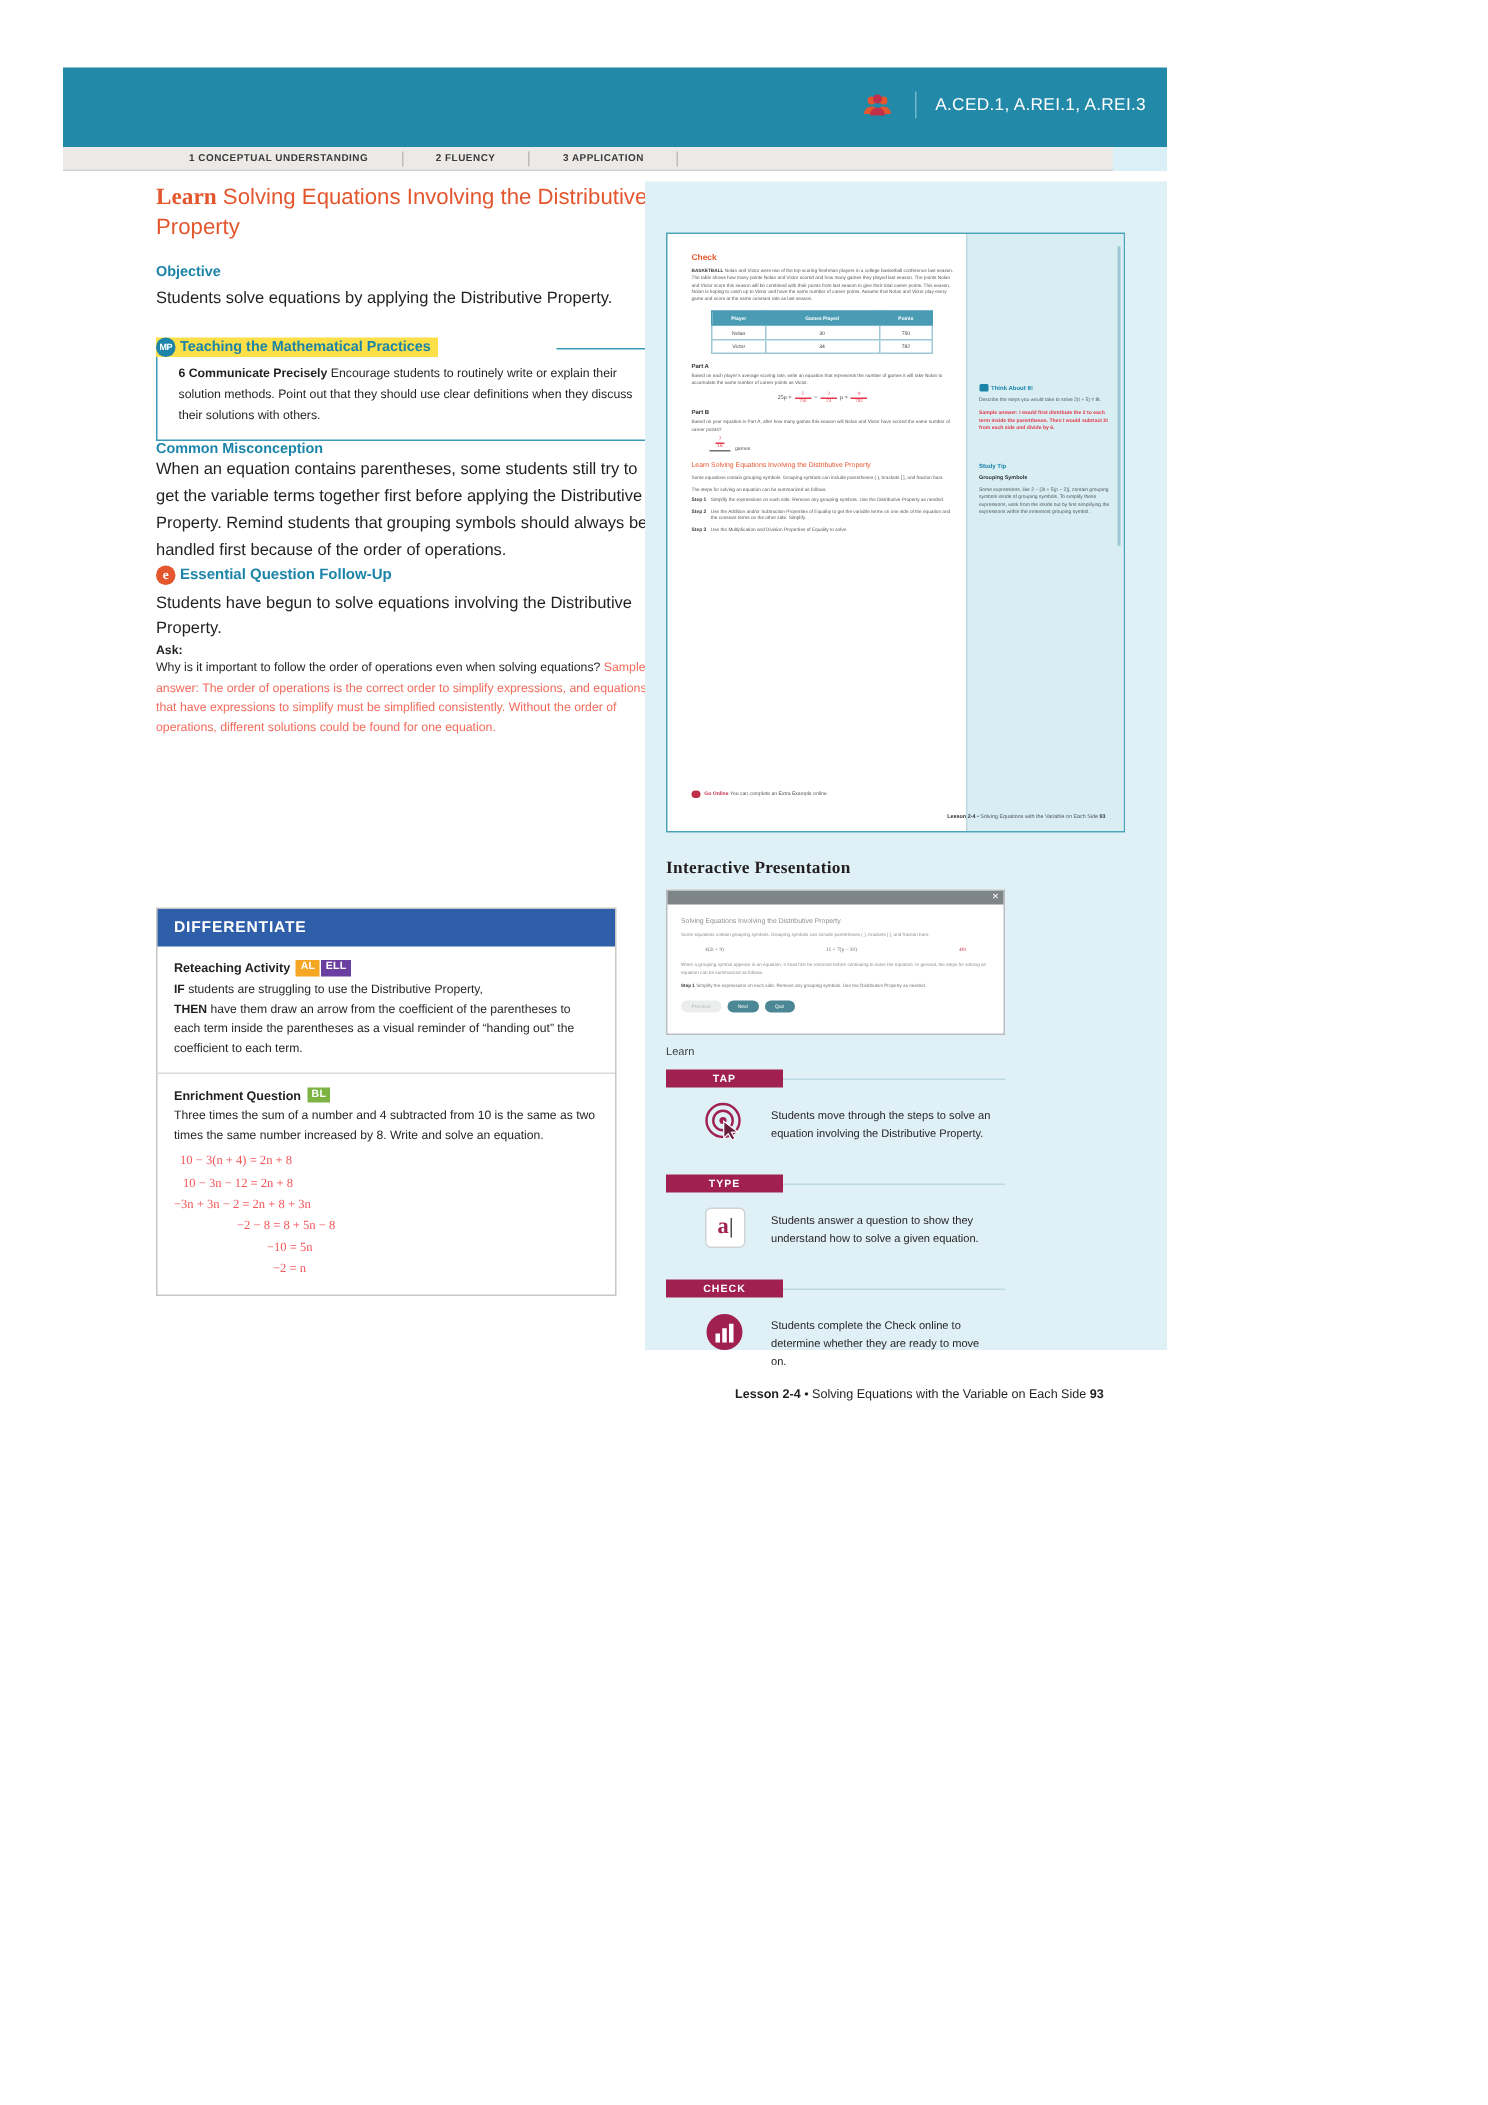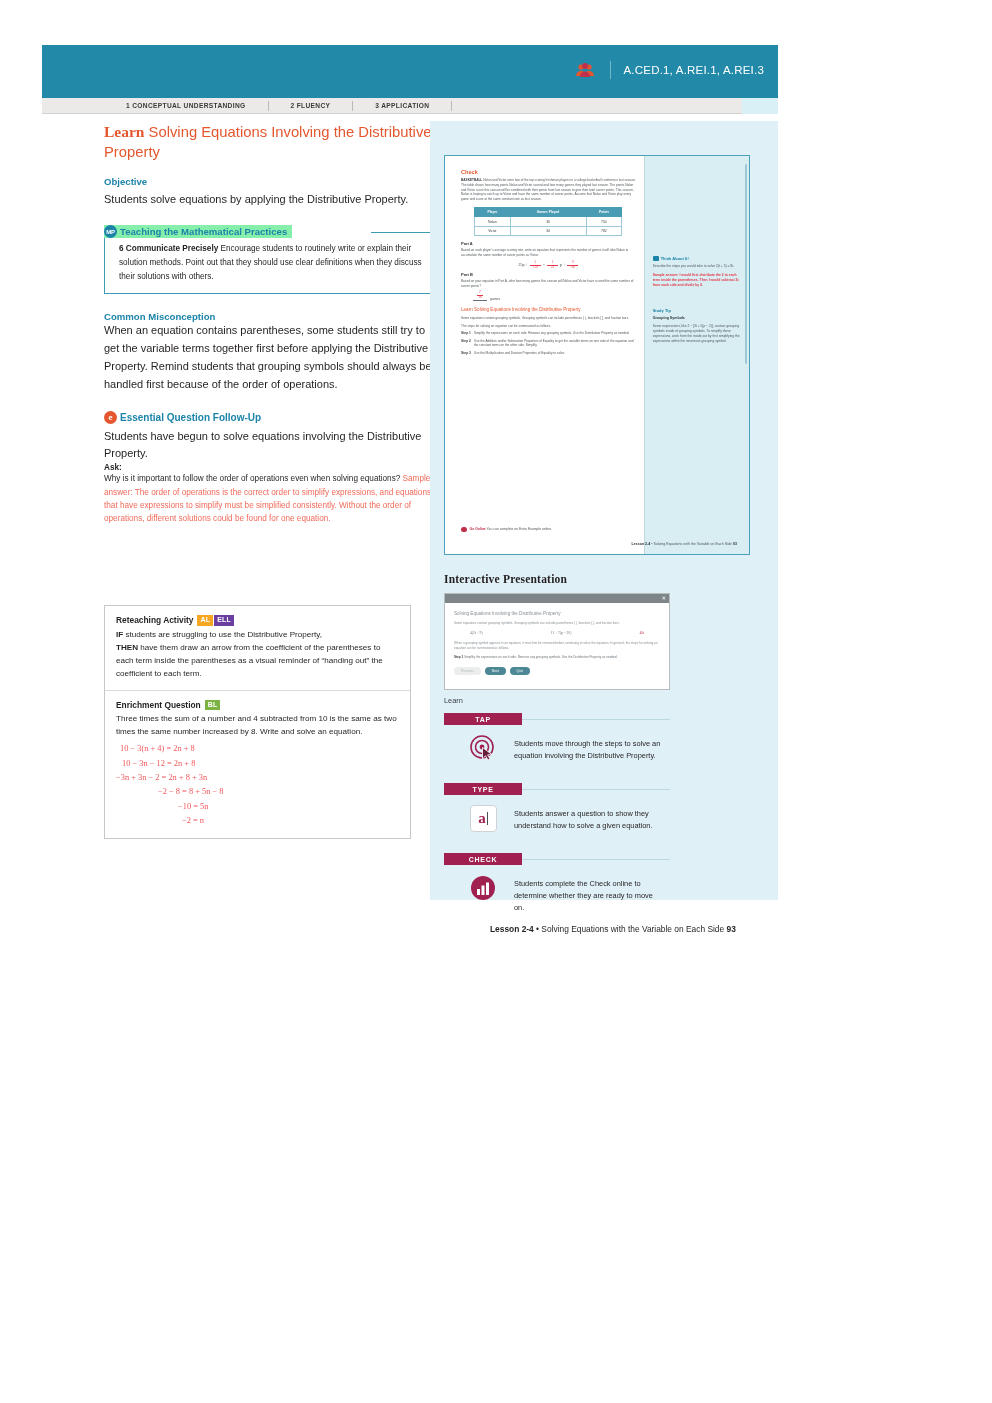--- a/index.html
+++ b/index.html
@@ -54,41 +54,41 @@
     margin:0 0 14px 0; font-size:14.8px; font-weight:normal; color:#e4572e;
     line-height:1.36; font-family:"Liberation Sans", sans-serif;
   }
   h1.learn-head b { font-family:"Liberation Serif", serif; font-weight:bold; font-size:15.5px; color:#e4572e; }
 
   .sec-head { color:#1b84a8; font-size:9.6px; font-weight:bold; margin:0 0 4px 0; }
   .body-txt { font-size:11px; line-height:1.62; color:#231f20; margin:0; }
 
   
   .mp-wrap { margin-top:16px; position:relative; }
-  .mp-title-row { display:flex; align-items:center; gap:3px; position:relative; z-index:3; background:#86efac; padding-right:5px; width:max-content; }
+  .mp-title-row { display:flex; align-items:center; gap:3px; position:relative; z-index:3; background:#fde047; padding-right:5px; width:max-content; }
   .mp-badge {
     width:13px; height:13px; border-radius:50%; background:#1b84a8; color:#fff;
     font-size:6px; font-weight:bold; display:flex; align-items:center; justify-content:center;
     letter-spacing:-.3px;
   }
   .mp-title { color:#1b84a8; font-size:9.6px; font-weight:bold; white-space:nowrap; }
   .mp-box {
     border:1.4px solid #3c9cb5; border-top:none; margin-top:-6px; padding:10px 10px 9px 14px;
     position:relative;
   }
   .mp-box::before {
     content:""; position:absolute; left:0; top:0; height:1.4px; width:12px; background:#3c9cb5;
   }
   .mp-box::after {
     content:""; position:absolute; right:0; top:0; height:1.4px; width:62px; background:#3c9cb5;
   }
   .mp-box p { margin:0; font-size:8.2px; line-height:1.72; }
   .mp-box b { font-weight:bold; }
 
-  .blk { margin-top:17px; }
+  .blk { }
   .blk p { margin:0; }
 
   
   .eq-row { display:flex; align-items:center; gap:3px; margin-bottom:4px; }
   .eq-badge {
     width:13px; height:13px; border-radius:50%; background:#e4572e; color:#fff;
     font-size:9px; font-weight:bold; display:flex; align-items:center; justify-content:center;
     font-family:"Liberation Serif", serif;
   }
   .eq-title { color:#1b84a8; font-size:10px; font-weight:bold; }
@@ -302,20 +302,21 @@
         <span class="eq-badge">e</span>
         <span class="eq-title">Essential Question Follow-Up</span>
       </div>
       <p class="body-txt">Students have begun to solve equations involving the Distributive Property.</p>
       <p class="ask">Ask:</p>
       <p class="ask-body"><span>Why is it important to follow the order of operations even when solving equations? </span><span class="answer">Sample answer: The order of operations is the correct order to simplify expressions, and equations that have expressions to simplify must be simplified consistently. Without the order of operations, different solutions could be found for one equation.</span></p>
     </div>
   </div>
 
   <div class="diff">
+    <div class="diff-head">DIFFERENTIATE</div>
 
     <div class="diff-sec">
       <div class="diff-title">
         <span>Reteaching Activity</span>
         <span class="lvl-pair">
           <span class="lvl al">AL</span>
           <span class="lvl ell">ELL</span>
         </span>
       </div>
       <div class="diff-body">

